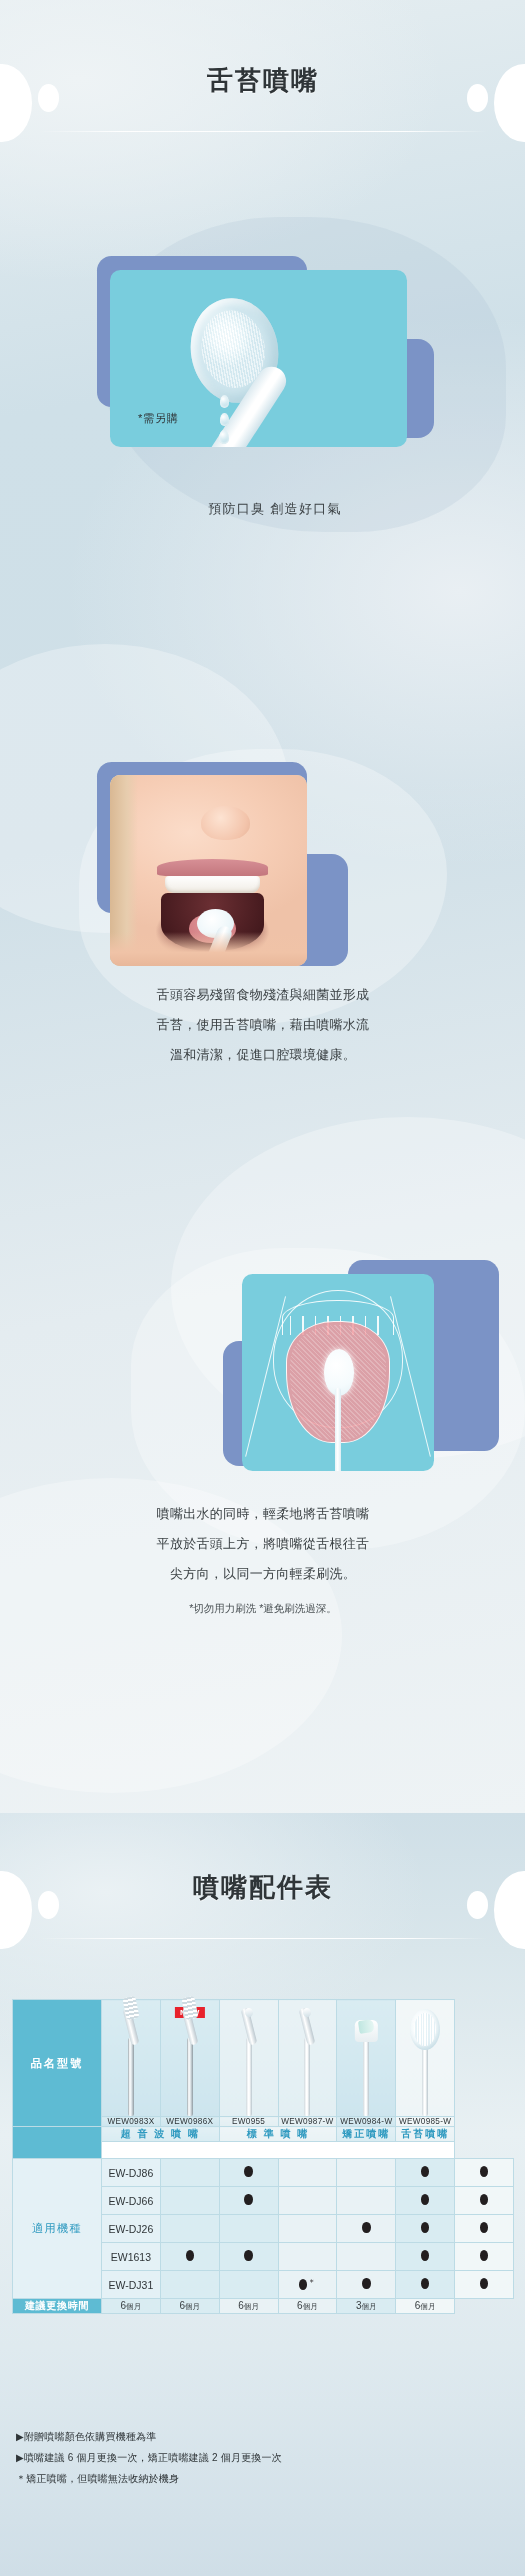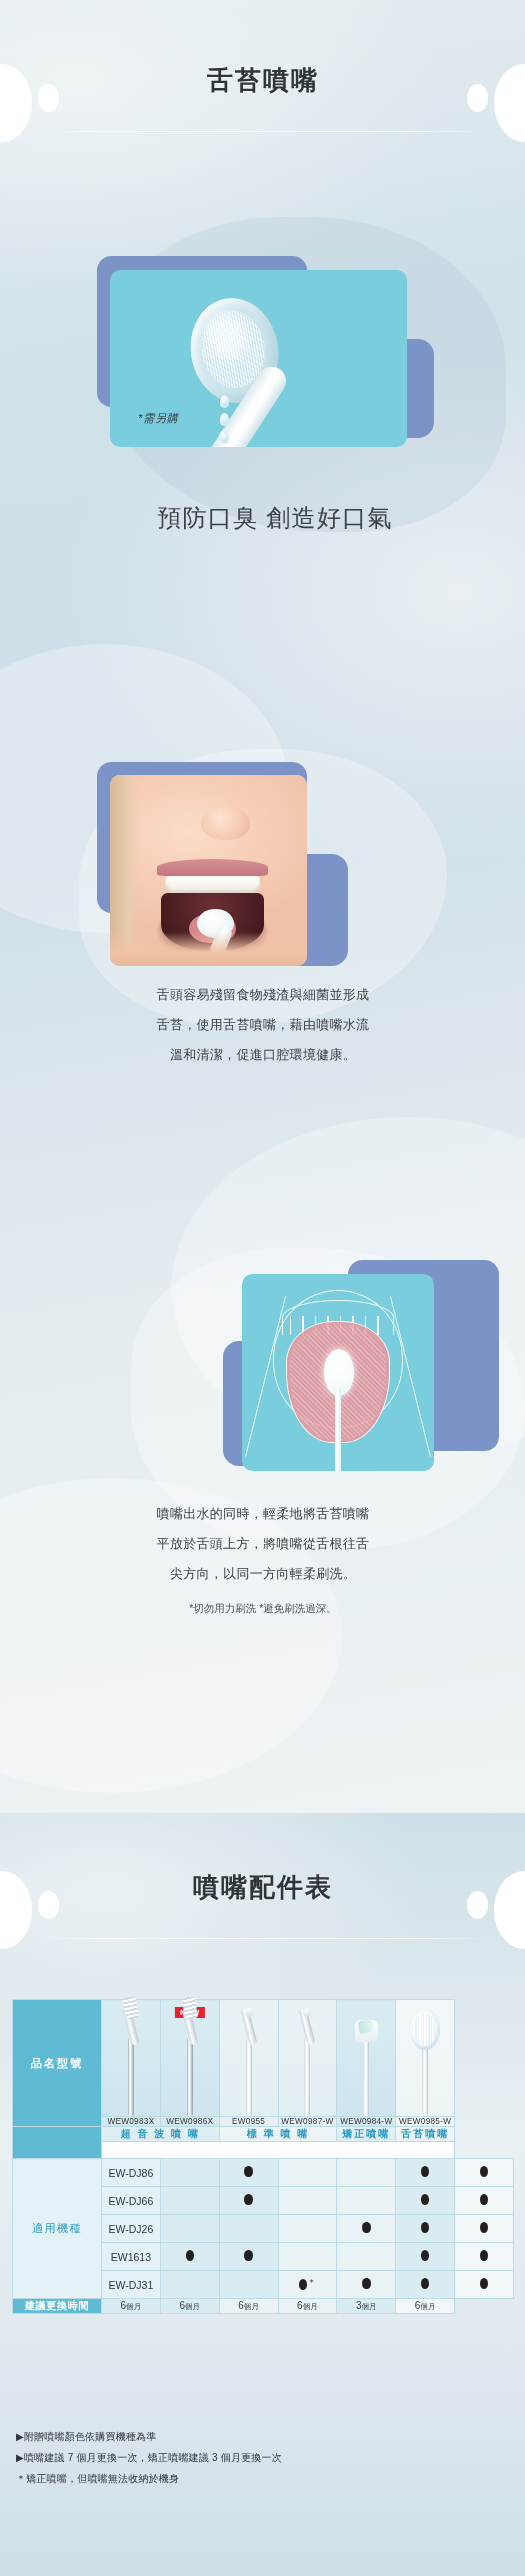--- a/index.html
+++ b/index.html
@@ -291,34 +291,34 @@
 
   <div class="band" style="top:46px;">
     <div class="dotL1"></div>
     <div class="dotL2"></div>
     <div class="dotR1"></div>
     <div class="dotR2"></div>
     <h2>舌苔噴嘴</h2>
     <div class="rule"></div>
   </div>
 
-  <div class="card-wrap" style="left:0px; top:217px; width:526px; height:237px;font-style:italic;">
+  <div class="card-wrap" style="left:0px; top:217px; width:526px; height:237px;">
     <div class="card-back" style="left:97px; top:39px; width:210px; height:151px;"></div>
     <div class="card-back" style="left:355px; top:122px; width:79px; height:99px; border-radius:16px;"></div>
     <div class="card-main" style="left:110px; top:53px; width:297px; height:177px;">
       <div class="nozzle-head" style="left:81px; top:28px;"></div>
       <div class="nozzle-stem" style="left:155px; top:99px;"></div>
       <div class="drop" style="left:110px; top:125px; width:9.2px; height:13px;"></div>
       <div class="drop" style="left:110px; top:143px; width:8.5px; height:12.5px;"></div>
       <div class="drop" style="left:109px; top:160px; width:10px; height:14px;"></div>
       <div class="note-buy" style="left:28px; top:141px;">*需另購</div>
     </div>
   </div>
 
-  <div class="copy" style="top:499px; font-size:24px; font-weight:500; letter-spacing:1.3px;padding-left:24px;">預防口臭 創造好口氣</div>
+  <div class="copy" style="top:499px; font-size:13px; font-weight:500; letter-spacing:1.3px;padding-left:24px;">預防口臭 創造好口氣</div>
 
   <div class="card-wrap" style="left:0px; top:762px; width:526px; height:217px;">
     <div class="card-back" style="left:97px; top:0px; width:210px; height:151px;"></div>
     <div class="card-back" style="left:263px; top:92px; width:85px; height:112px; border-radius:16px;"></div>
     <div class="card-main" style="left:110px; top:13px; width:197px; height:191px;">
       <div class="lips">
         <div class="hair"></div>
         <div class="nose"></div>
         <div class="lip-upper"></div>
         <div class="mouth"></div>
@@ -496,18 +496,18 @@
           <td class="repcell b"><span>6</span><span class="unit">個月</span></td>
           <td class="repcell a"><span>3</span><span class="unit">個月</span></td>
           <td class="repcell c"><span>6</span><span class="unit">個月</span></td>
         </tr>
       </tbody>
     </table>
   </div>
 
   <div class="footnotes">
     <div class="fn">▶附贈噴嘴顏色依購買機種為準</div>
-    <div class="fn">▶噴嘴建議 7 個月更換一次，矯正噴嘴建議 3 個月更換一次</div>
+    <div class="fn">▶噴嘴建議 6 個月更換一次，矯正噴嘴建議 2 個月更換一次</div>
     <div class="fn">＊矯正噴嘴，但噴嘴無法收納於機身</div>
   </div>
 
 </div>
 
 
 </body></html>

